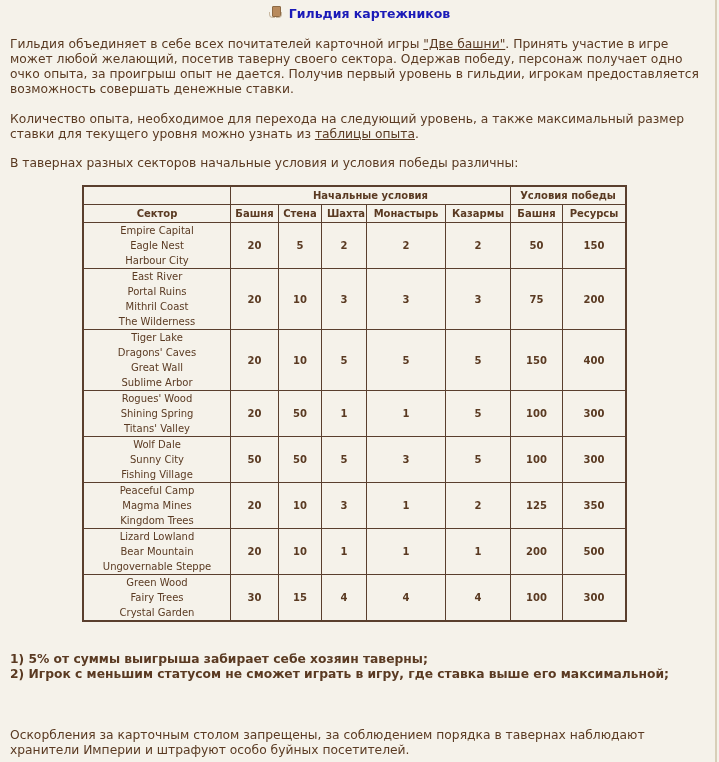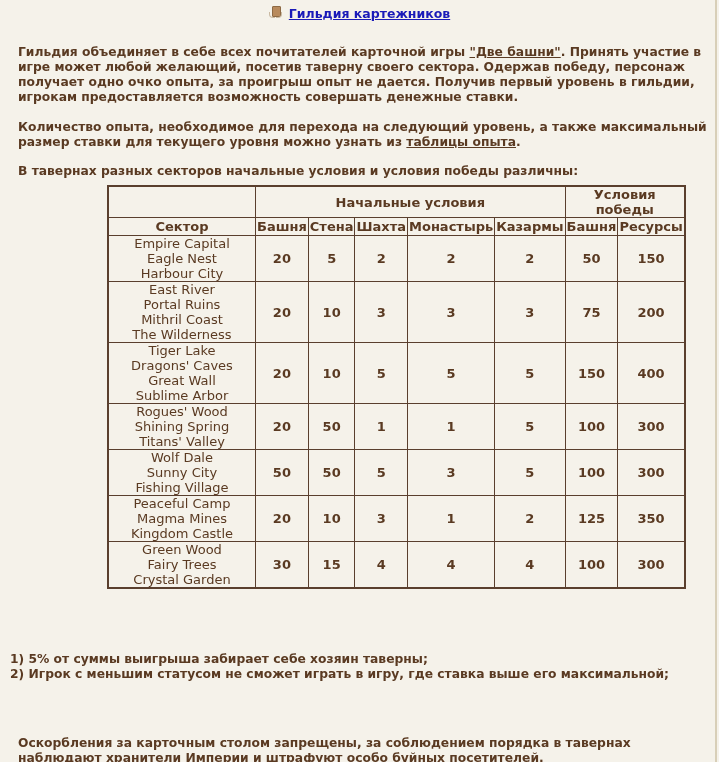--- a/index.html
+++ b/index.html
@@ -10,29 +10,28 @@
     font-size: 12.3px;
     color: #5a3a22;
     position: relative;
   }
   .page { position: absolute; left: 0; top: 0; width: 715px; height: 762px; border-right: 2px solid #d8cfb8; }
   .title-row { position: absolute; top: 6px; left: 0; width: 719px; text-align: center; height: 18px; }
   .title-icon { display: inline-block; width: 13px; height: 13px; vertical-align: -1px; margin-right: 7px; position: relative; }
   .title-icon .card { position: absolute; left: 3px; top: 0; width: 7px; height: 9px; background: #b88a5c; border: 1px solid #8e6a44; border-radius: 1px; }
   .title-icon .wing-l { position: absolute; left: 0; top: 6px; width: 5px; height: 5px; border-left: 1.5px solid #c9b9a2; border-bottom: 1.5px solid #c9b9a2; border-radius: 0 0 0 4px; }
   .title-icon .wing-r { position: absolute; right: 0; top: 6px; width: 5px; height: 5px; border-right: 1.5px solid #c9b9a2; border-bottom: 1.5px solid #c9b9a2; border-radius: 0 0 4px 0; }
-  .title-text { font-weight: bold; color: #1a1ab8; font-size: 12.5px; text-decoration: underline; }
-  p { margin: 8px; line-height: 15px; font-weight: bold; }
+  .title-text { font-weight: bold; color: #1a1ab8; font-size: 12.5px; }
+  p { margin: 0; line-height: 15px; }
   .para { position: absolute; left: 10px; width: 700px; }
   .link { text-decoration: underline; color: #5a3a22; cursor: pointer; }
   table.sectors {
     position: absolute; left: 82px; top: 185px;
     border-collapse: collapse; border: 2px solid #5a3f2e;
-    font-size: 13px;
-    margin-left: 25px;
+    font-size: 10px;
   }
   table.sectors td, table.sectors th {
     border: 1px solid #5a3f2e; padding: 0 1px; text-align: center;
   }
   table.sectors th { font-weight: bold; height: 17px; line-height: 15px; }
   td.sector { font-weight: normal; line-height: 15px; padding: 1px 1px; }
   td.num { font-weight: bold; }
   .rules { position: absolute; left: 10px; top: 652px; font-weight: bold; line-height: 15px; }
   .footer { position: absolute; left: 10px; top: 728px; width: 700px; }
 </style>
@@ -59,21 +58,21 @@
         <th style="width:144px;"></th>
         <th colspan="5">Начальные условия</th>
         <th colspan="2">Условия победы</th>
       </tr>
       <tr>
         <th>Сектор</th>
         <th style="width:45px;">Башня</th>
         <th style="width:40px;">Стена</th>
         <th style="width:42px;text-align:right;">Шахта</th>
         <th style="width:76px;">Монастырь</th>
-        <th style="width:62px;text-align:right;">Казармы</th>
+        <th style="width:62px;">Казармы</th>
         <th style="width:49px;">Башня</th>
         <th style="width:60px;">Ресурсы</th>
       </tr>
     </thead>
     <tbody>
       <tr>
         <td class="sector">
             <div>Empire Capital</div>
             <div>Eagle Nest</div>
             <div>Harbour City</div>
@@ -141,29 +140,43 @@
         <td class="num">5</td>
         <td class="num">3</td>
         <td class="num">5</td>
         <td class="num">100</td>
         <td class="num">300</td>
       </tr>
       <tr>
         <td class="sector">
             <div>Peaceful Camp</div>
             <div>Magma Mines</div>
-            <div>Kingdom Castle</div>
+            <div>Kingdom Trees</div>
           </td>
         <td class="num">20</td>
         <td class="num">10</td>
         <td class="num">3</td>
         <td class="num">1</td>
         <td class="num">2</td>
         <td class="num">125</td>
         <td class="num">350</td>
+      </tr>
+      <tr>
+        <td class="sector">
+            <div>Lizard Lowland</div>
+            <div>Bear Mountain</div>
+            <div>Ungovernable Steppe</div>
+          </td>
+        <td class="num">20</td>
+        <td class="num">10</td>
+        <td class="num">1</td>
+        <td class="num">1</td>
+        <td class="num">1</td>
+        <td class="num">200</td>
+        <td class="num">500</td>
       </tr>
       <tr>
         <td class="sector">
             <div>Green Wood</div>
             <div>Fairy Trees</div>
             <div>Crystal Garden</div>
           </td>
         <td class="num">30</td>
         <td class="num">15</td>
         <td class="num">4</td>

